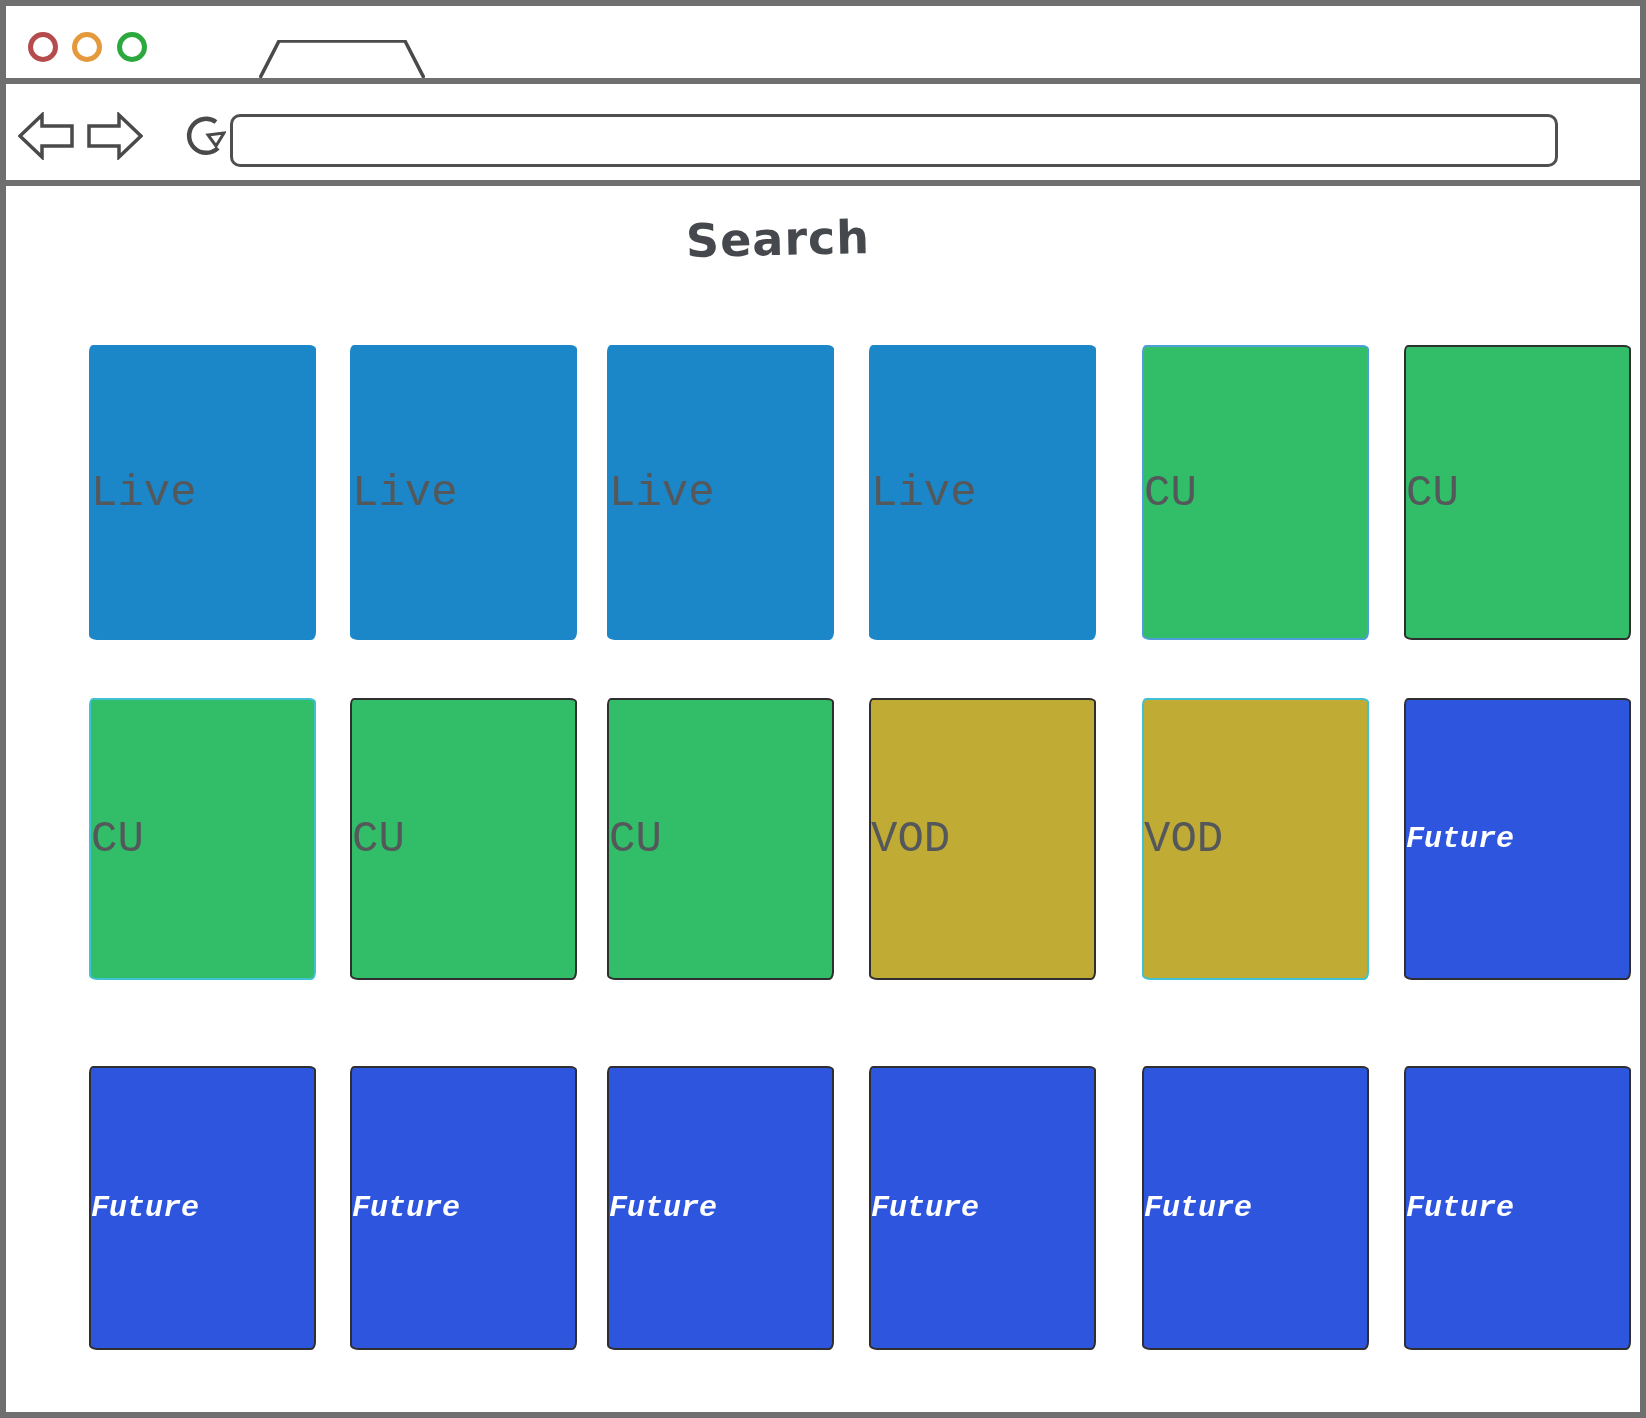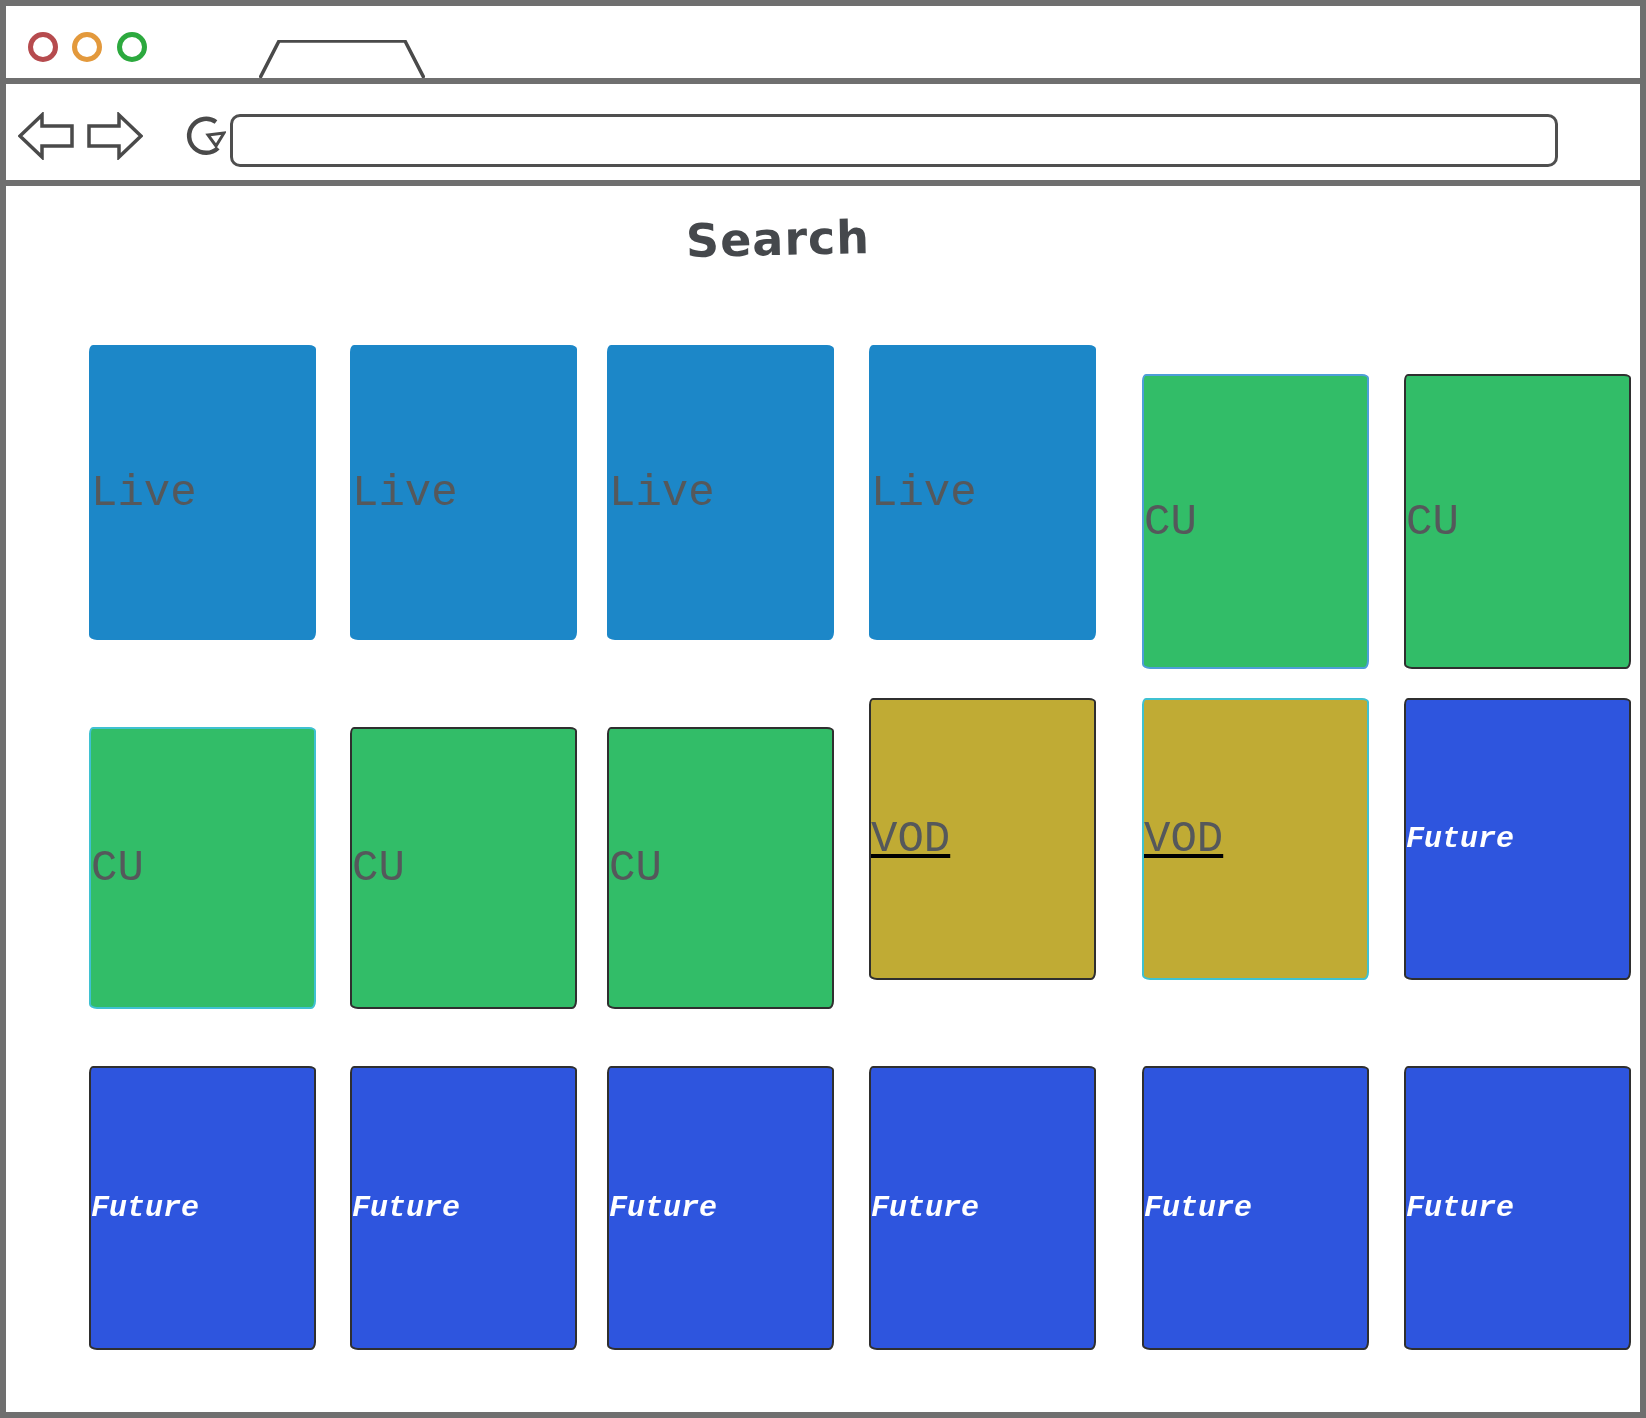--- a/index.html
+++ b/index.html
@@ -65,22 +65,22 @@
     position:absolute;width:227px;
     display:flex;align-items:center;justify-content:flex-start;
     box-sizing:border-box;cursor:pointer;
     border-radius:4px 7px 5px 8px / 7px 4px 8px 5px;
   }
   .card span{
     font-family:"Liberation Mono","DejaVu Sans Mono",monospace;
     pointer-events:none;
   }
   .t-live{background:var(--live,#1c87c8);}
-  .t-cu{background:var(--cu,#32bd68);margin-top:29px;}
-  .t-vod{background:var(--vod,#c0ab34);text-decoration:underline;}
+  .t-cu{background:var(--cu,#32bd68);}
+  .t-vod{background:var(--vod,#c0ab34);}
   .t-future{background:var(--future,#2e55de);font-style:italic;}
   .t-live span,.t-cu span,.t-vod span{
     font-size:44px;color:var(--labelDark,#55585b);
   }
   .t-future span{
     font-size:30px;font-weight:700;color:var(--labelLight,#ffffff);
   }
   .b-none{border:2px solid transparent;}
   .b-dark{border:2px solid var(--borderDark,#2f2f2f);}
   .b-cyan{border:2px solid var(--borderCyan,#3fc1d1);}

